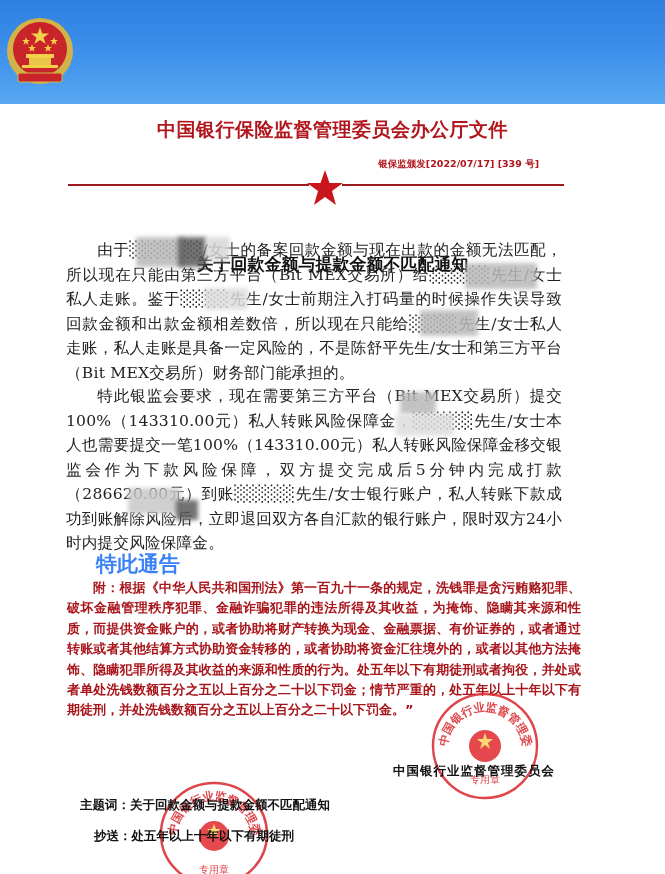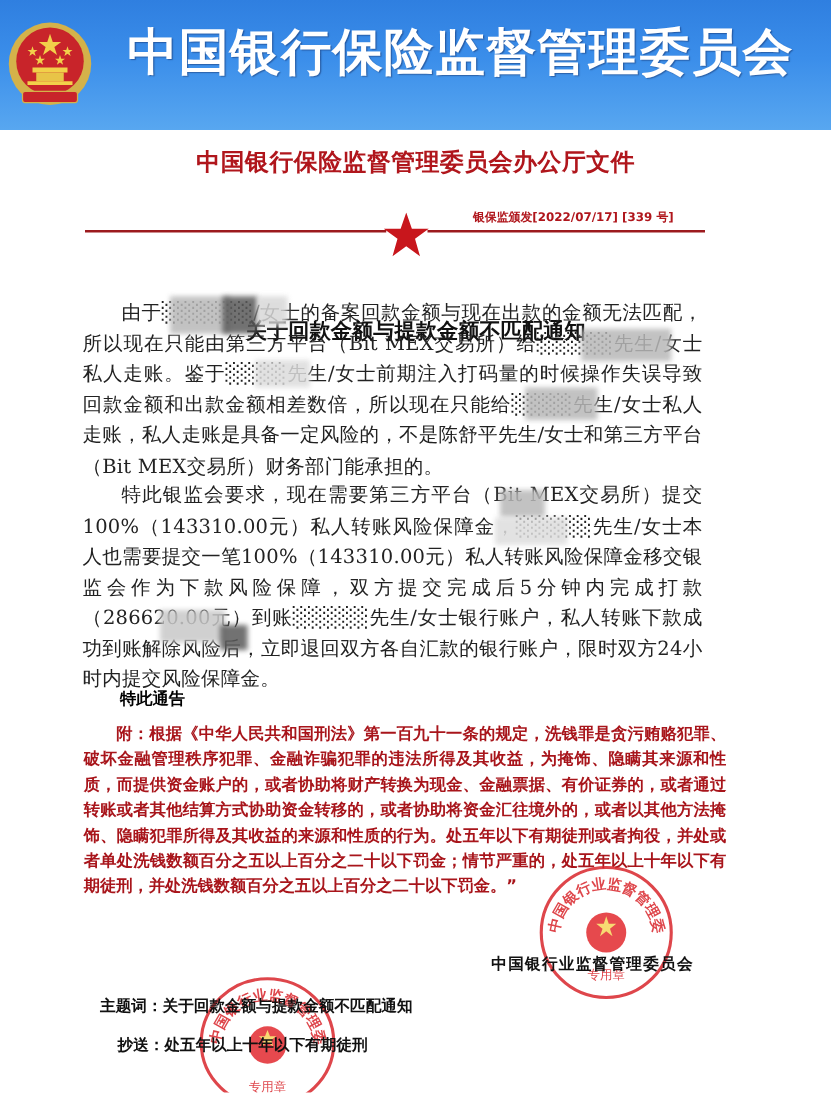--- a/index.html
+++ b/index.html
@@ -24,21 +24,21 @@
     position: absolute; left: 104px; top: 68px; color: #123a7a;
     font-family: "Liberation Sans", "DejaVu Sans", sans-serif;
     font-size: 21px; white-space: nowrap;
   }
   .doc-title {
     position: absolute; left: 0; width: 665px; top: 117px; text-align: center;
     color: #b0161c; font-family: "DejaVu Sans", "Liberation Sans", sans-serif;
     font-weight: bold; font-size: 19px; letter-spacing: 0.5px;
   }
   .doc-number {
-    position: absolute; right: 126px; top: 168px; color: #b0161c;
+    position: absolute; right: 126px; top: 158px; color: #b0161c;
     font-family: "DejaVu Sans", sans-serif; font-size: 9.5px; font-weight: bold;
   }
   .rule { position: absolute; top: 184px; height: 2px; background: #9c1a1e; }
   .rule.left { left: 68px; width: 241px; }
   .rule.right { left: 342px; width: 222px; }
   .star { position: absolute; left: 306px; top: 170px; width: 38px; height: 36px; }
   .subject {
     position: absolute; left: 0; width: 665px; top: 207px; text-align: center;
     color: #111; font-family: "DejaVu Sans", sans-serif; font-weight: bold; font-size: 17px; margin-top: 46px;
   }
@@ -47,22 +47,22 @@
     font-size: 15.6px; line-height: 24.5px; letter-spacing: 0.2px;
   }
   .body-text p { margin: 0; text-indent: 2em; text-align: justify; text-align-last: left; }
   .para1 { top: 238px; }
   .para2 { top: 384px; }
   .blur {
     position: absolute; background: #b8b8b8; filter: blur(2px); opacity: 0.85;
   }
   .blur.dark { background: #5a5a5a; }
   .notice {
-    position: absolute; left: 96px; top: 550px; color: #000000;
-    font-family: "DejaVu Sans", sans-serif; font-weight: bold; font-size: 13px;
+    position: absolute; left: 96px; top: 550px; color: #3b82f6;
+    font-family: "DejaVu Sans", sans-serif; font-weight: bold; font-size: 21px;
   }
   .appendix {
     position: absolute; left: 67px; top: 578px; width: 514px; color: #a8151b;
     font-family: "DejaVu Sans", sans-serif; font-weight: bold; font-size: 13px;
     line-height: 20.4px;
   }
   .appendix p { margin: 0; text-indent: 2em; text-align: justify; text-align-last: left; }
   .seal { position: absolute; }
   .seal svg { display: block; }
   .signature {
@@ -90,21 +90,20 @@
       <polygon points="22,20 23,23 26,23 23.6,24.8 24.5,27.7 22,26 19.5,27.7 20.4,24.8 18,23 21,23" fill="#f2d04a"></polygon>
       <polygon points="50,20 51,23 54,23 51.6,24.8 52.5,27.7 50,26 47.5,27.7 48.4,24.8 46,23 49,23" fill="#f2d04a"></polygon>
       <polygon points="28,27 29,30 32,30 29.6,31.8 30.5,34.7 28,33 25.5,34.7 26.4,31.8 24,30 27,30" fill="#f2d04a"></polygon>
       <polygon points="44,27 45,30 48,30 45.6,31.8 46.5,34.7 44,33 41.5,34.7 42.4,31.8 40,30 43,30" fill="#f2d04a"></polygon>
       <rect x="22" y="37" width="28" height="4" fill="#f2d04a"></rect>
       <rect x="25" y="41" width="22" height="7" fill="#e8c447"></rect>
       <rect x="18" y="48" width="36" height="3" fill="#f2d04a"></rect>
       <rect x="14" y="56" width="44" height="9" rx="2" fill="#c8242a" stroke="#d4b24a" stroke-width="1"></rect>
     </svg>
   </div>
-  <div class="hdr-cn">中国银行保险监督管理委员会</div>
 </div>
 
 <div class="doc-title">中国银行保险监督管理委员会办公厅文件</div>
 <div class="doc-number">银保监颁发[2022/07/17] [339 号]</div>
 <div class="rule left"></div>
 <div class="star">
   <svg width="38" height="36" viewBox="0 0 38 36">
     <polygon points="19,0 23.5,13 37,13 26,21 30,35 19,27 8,35 12,21 1,13 14.5,13" fill="#c8161c"></polygon>
   </svg>
 </div>

